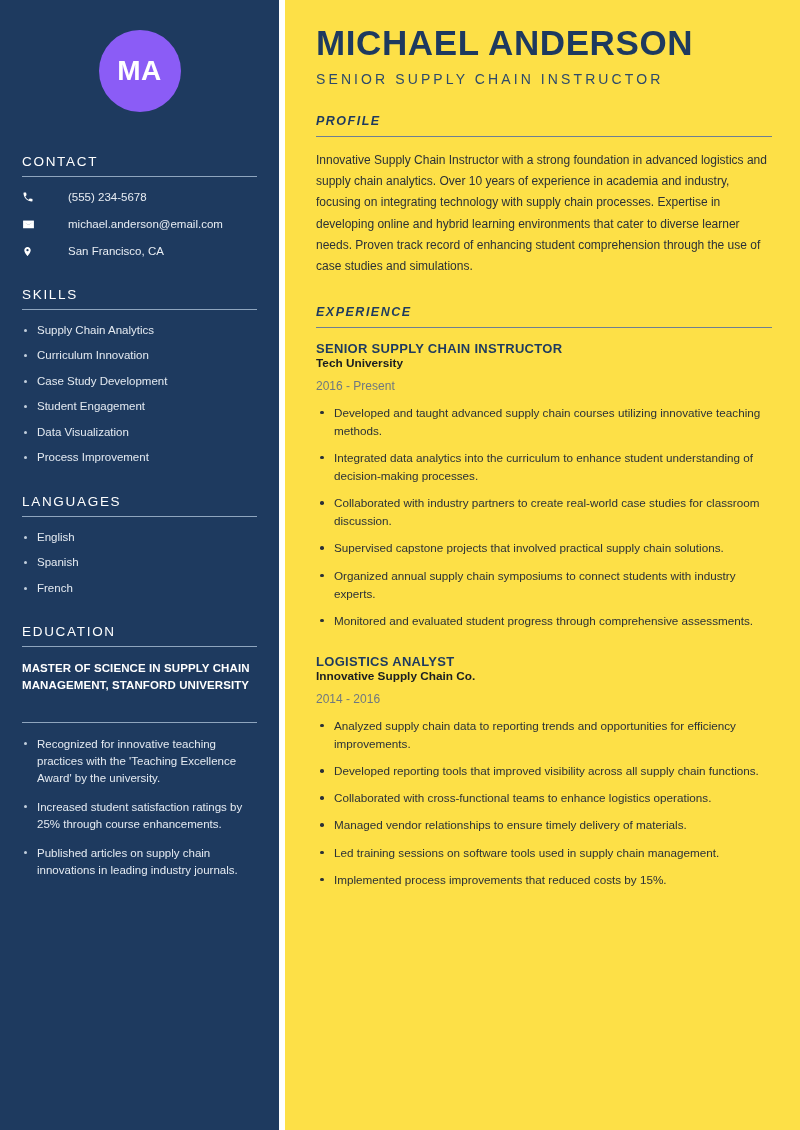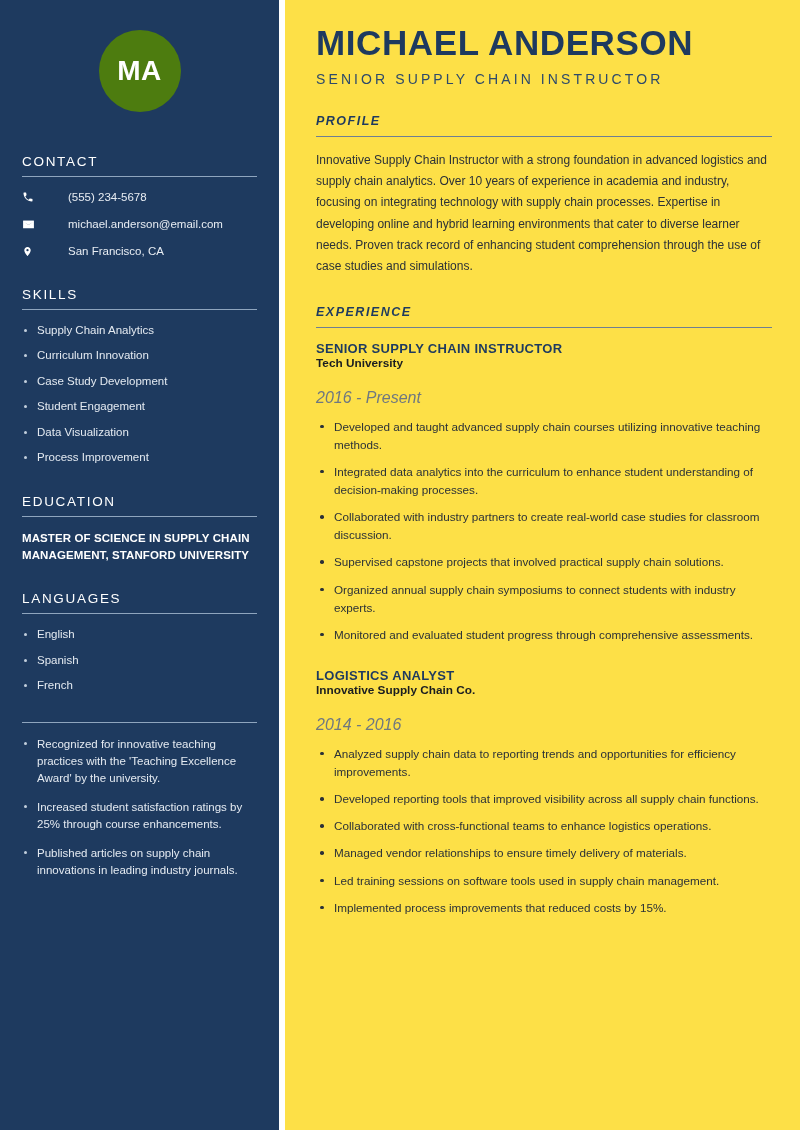--- a/index.html
+++ b/index.html
@@ -29,21 +29,21 @@
   .avatar-wrap {
     display: flex;
     justify-content: center;
     padding-top: 30px;
   }
 
   .avatar {
     width: 82px;
     height: 82px;
     border-radius: 50%;
-    background: #4d7c0f;
+    background: #8b5cf6;
     color: #ffffff;
     display: flex;
     align-items: center;
     justify-content: center;
     font-size: 28px;
     font-weight: bold;
     letter-spacing: 0.5px;
   }
 
   .side-section { margin-top: 28px; }
@@ -178,24 +178,23 @@
     letter-spacing: 0.3px;
   }
 
   .exp-company {
     font-size: 11.8px;
     font-weight: bold;
     color: #1a1d21;
   }
 
   .exp-dates {
-    font-size: 16px;
-    font-style: italic;
+    font-size: 12px;
     color: #6f7880;
-    margin-top: 19px;
+    margin-top: 9px;
   }
 
   ul.exp-list {
     list-style: none;
     margin-top: 11px;
   }
 
   ul.exp-list li {
     position: relative;
     padding-left: 18px;
@@ -265,33 +264,33 @@
       <li>Supply Chain Analytics</li>
       <li>Curriculum Innovation</li>
       <li>Case Study Development</li>
       <li>Student Engagement</li>
       <li>Data Visualization</li>
       <li>Process Improvement</li>
     </ul>
   </section>
 
   <section class="side-section">
-    <div class="side-heading">EDUCATION</div>
-    <div class="side-rule"></div>
-    <div class="edu-entry">MASTER OF SCIENCE IN SUPPLY CHAIN MANAGEMENT, STANFORD UNIVERSITY</div>
-  </section>
-
-  <section class="side-section">
     <div class="side-heading">LANGUAGES</div>
     <div class="side-rule"></div>
     <ul class="side-list">
       <li>English</li>
       <li>Spanish</li>
       <li>French</li>
     </ul>
+  </section>
+
+  <section class="side-section">
+    <div class="side-heading">EDUCATION</div>
+    <div class="side-rule"></div>
+    <div class="edu-entry">MASTER OF SCIENCE IN SUPPLY CHAIN MANAGEMENT, STANFORD UNIVERSITY</div>
   </section>
 
   <section class="side-section">
     <div class="side-rule"></div>
     <ul class="side-list wrapped">
       <li>Recognized for innovative teaching practices with the 'Teaching Excellence Award' by the university.</li>
       <li>Increased student satisfaction ratings by 25% through course enhancements.</li>
       <li>Published articles on supply chain innovations in leading industry journals.</li>
     </ul>
   </section>

